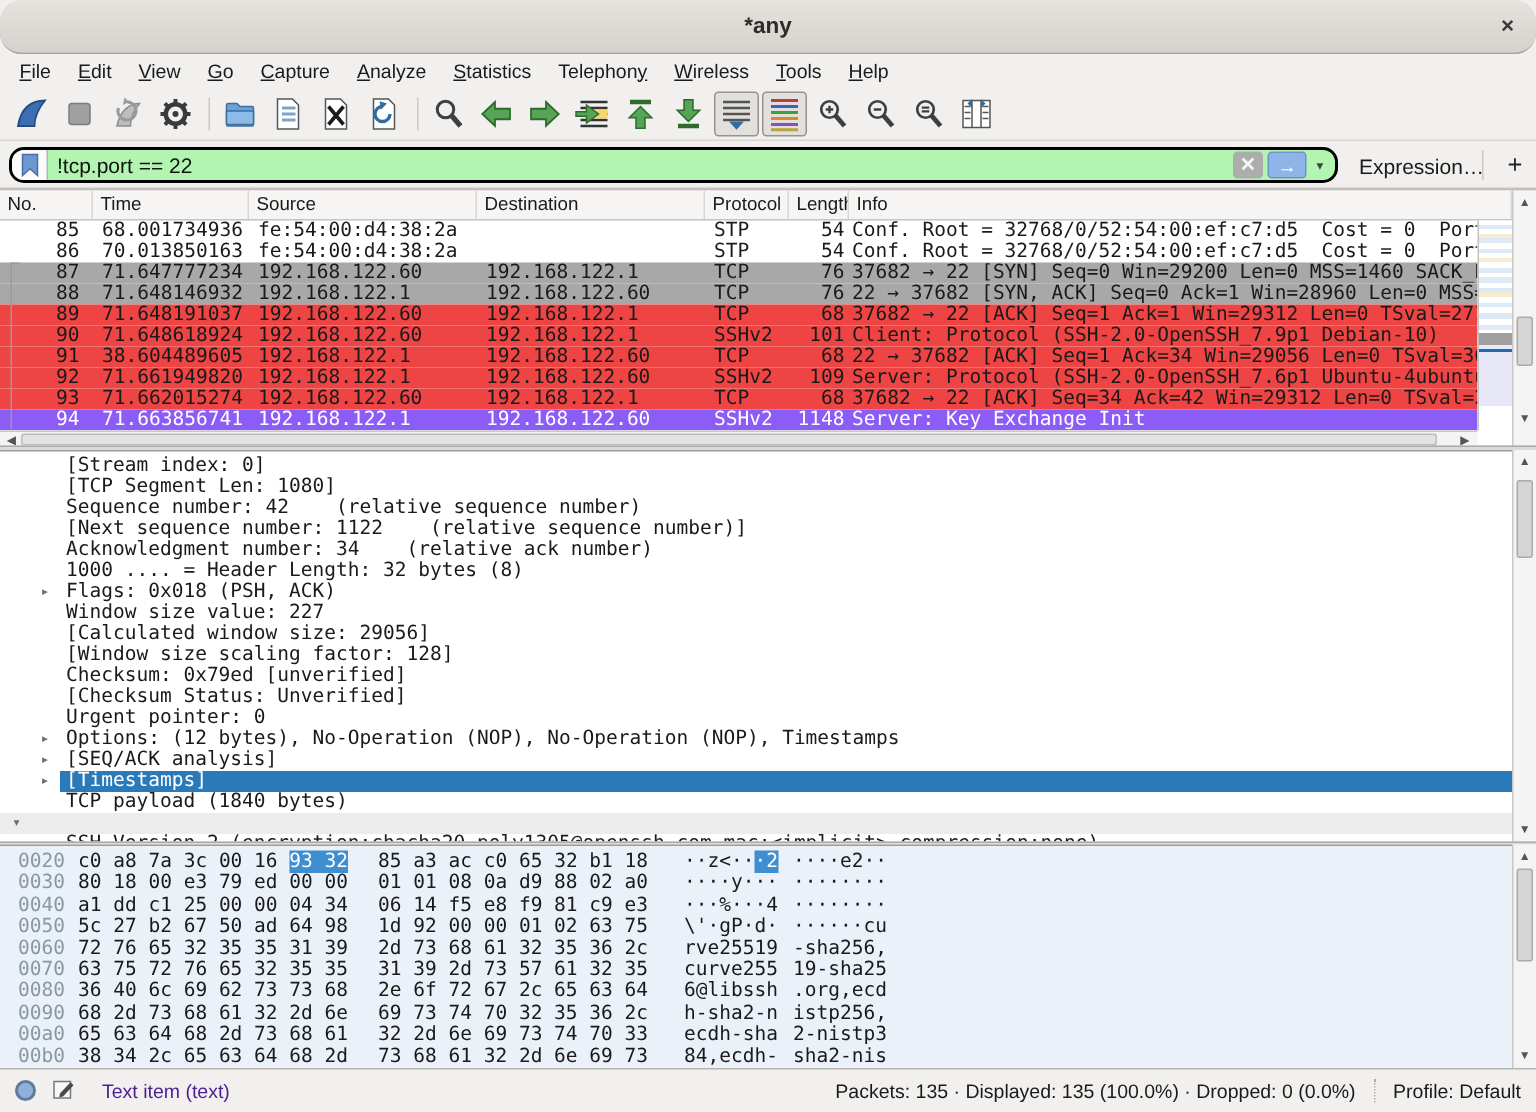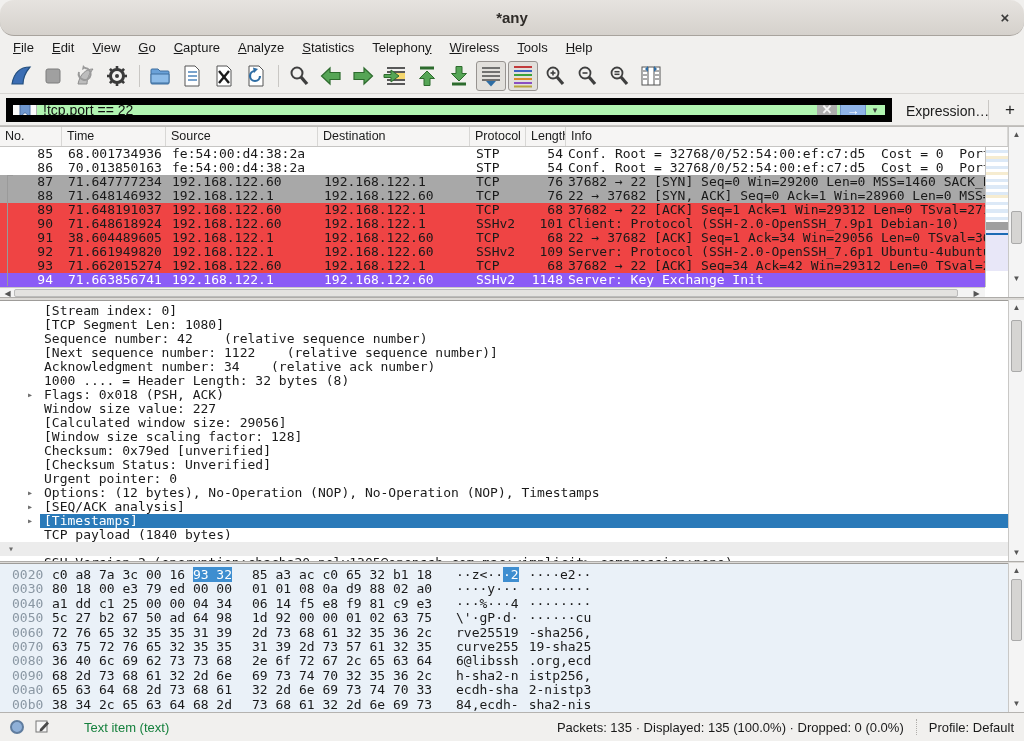--- a/index.html
+++ b/index.html
@@ -25,21 +25,21 @@
     border-bottom:1px solid #d8d6d3; display:flex; align-items:center; padding-left:6px; }
   .tb { width:30px; height:30px; display:flex; align-items:center; justify-content:center; margin-right:2px; border:1px solid transparent; border-radius:3px; }
   .tb.pressed { background:#e2e0dc; border:1px solid #979390; }
   .tb svg { width:24px; height:24px; }
   .tb-sep { width:1px; height:22px; background:#c9c7c4; margin:0 5px; }
 
   
   .filterbar { position:absolute; left:0; top:94px; width:1024px; height:32px; background:#f1f0ee;
     border-bottom:1px solid #c6c4c1; display:flex; align-items:center; }
   .filter-group { position:absolute; left:6px; top:4px; width:886px; height:24px;
-    border:7px solid #000000; border-radius:0; background:#b1f5b1; display:flex; align-items:center; overflow:hidden; }
+    border:2px solid #000000; border-radius:10px; background:#b1f5b1; display:flex; align-items:center; overflow:hidden; }
   .bookmark-btn { width:24px; height:100%; background:#fbfbfb; border-right:1px solid #b5b5b5; display:flex; align-items:center; justify-content:center; }
   .filter-input { flex:1; font-family:"Liberation Sans",sans-serif; font-size:14px; color:#111; padding-left:6px; white-space:pre; }
   .clear-btn { width:20px; height:18px; margin-right:3px; background:#adadad; border-radius:3px; color:#f5f5f5;
     font-size:13px; font-weight:bold; text-align:center; line-height:18px; }
   .apply-btn { width:26px; height:18px; margin-right:2px; background:#8fb4e8; border:1px solid #6d93c7; border-radius:3px;
     display:flex; align-items:center; justify-content:center; color:#fff; font-size:13px; font-weight:bold; }
   .caret-btn { width:14px; height:18px; margin-right:3px; font-size:9px; color:#444; display:flex; align-items:center; justify-content:center; }
   .expression-label { position:absolute; left:906px; top:9px; font-size:14px; color:#1a1a1a; }
   .filter-sep { position:absolute; left:988px; top:6px; width:1px; height:20px; background:#c9c7c4; }
   .add-filter-btn { position:absolute; left:1000px; top:5px; width:20px; height:22px; font-size:17px; color:#222; text-align:center; line-height:22px; }
@@ -106,21 +106,21 @@
   .hx-gap1 { display:inline-block; width:20px; }
   .hx-gap2 { display:inline-block; width:24px; }
   .hx-gap3 { display:inline-block; width:10px; }
   .hl { background:#3e8ed0; color:#fff; }
 
   
   .statusbar { position:absolute; left:0; top:712px; width:1024px; height:29px; background:#f1f0ee;
     border-top:1px solid #b5b3b0; display:flex; align-items:center; }
   .expert-dot { width:14px; height:14px; border-radius:50%; background:#8fb0d8; border:2px solid #5f7c9e; margin-left:10px; }
   .edit-ico { margin-left:10px; }
-  .sb-field { margin-left:34px; color:#15803d; }
+  .sb-field { margin-left:18px; color:#4c1d95; }
   .sb-right { position:absolute; right:10px; display:flex; align-items:center; }
   .sb-sep { width:1px; height:16px; border-left:1px dotted #b0aeab; margin:0 12px; }
   .sb-stats,.sb-profile { color:#1a1a1a; }
 </style>
 </head>
 <body>
 
 <div class="titlebar">
   <span class="title">*any</span>
   <span class="close-btn">×</span>

